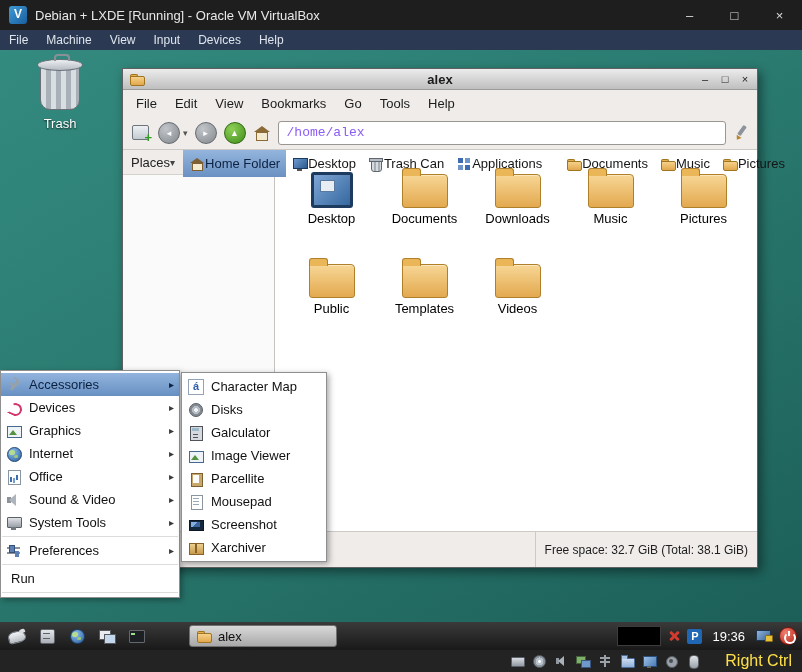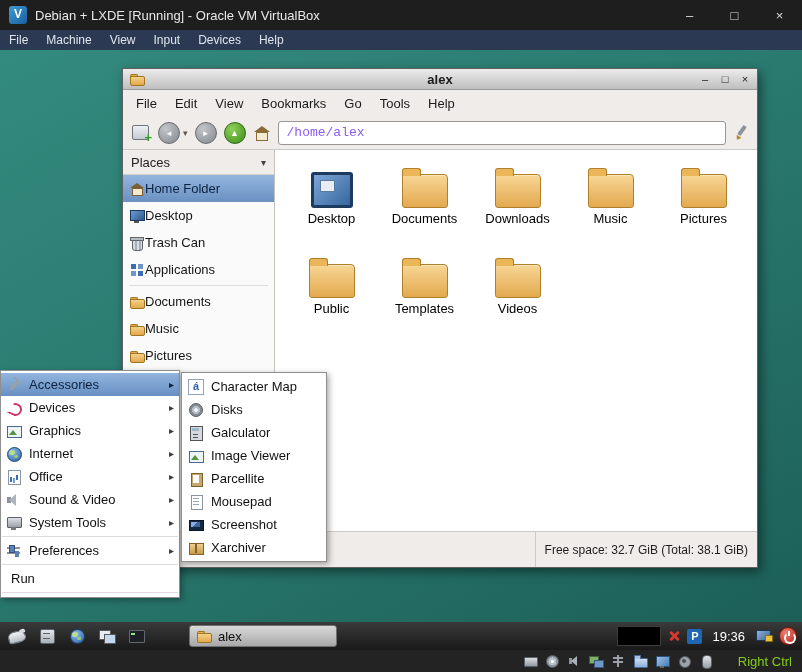--- a/index.html
+++ b/index.html
@@ -42,21 +42,21 @@
   .tb-newtab::before{content:"";position:absolute;left:1px;top:2px;width:15px;height:13px;background:linear-gradient(#eef1f4,#c3cad1);border:1px solid #6e747a;border-radius:2px}
   .tb-newtab::after{content:"+";position:absolute;right:-1px;bottom:-3px;color:#2f9e1e;font-weight:bold;font-size:13px}
   .tb-home{width:18px;height:18px;position:relative;flex:none}
   .tb-home::before{content:"";position:absolute;left:1px;top:2px;border-left:8px solid transparent;border-right:8px solid transparent;border-bottom:6px solid #8a6a35}
   .tb-home::after{content:"";position:absolute;left:3px;top:8px;width:10px;height:7px;background:#f3ead0;border:1px solid #8a6a35}
   .path-input{flex:1;height:24px;background:#fff;border:1px solid #9a9691;border-radius:3px;font-size:13px;color:#8b5cf6;padding:0 8px;font-family:Liberation Mono, monospace}
   .tb-pencil{width:16px;height:16px;position:relative;flex:none}
   .tb-pencil::before{content:"";position:absolute;left:7px;top:0;width:4px;height:11px;background:#8d939a;transform:rotate(35deg);border-radius:1px}
   .tb-pencil::after{content:"";position:absolute;left:2px;top:11px;border-left:3px solid transparent;border-right:3px solid transparent;border-top:4px solid #b9842f;transform:rotate(35deg)}
   .fm-body{position:absolute;top:81px;left:0;right:0;bottom:20px;display:flex;background:#fff}
-  .fm-sidebar{width:152px;border-right:1px solid #c6c2be;background:#fafafa;display:flex;flex-direction:column}
+  .fm-sidebar{width:152px;border-right:1px solid #c6c2be;background:#fafafa;display:flex;flex-direction:row}
   .places-hdr{height:25px;display:flex;align-items:center;padding:0 8px;background:#efecea;border-bottom:1px solid #d5d1cd;font-size:13px;color:#222;flex:none}
   .places-chev{margin-left:auto;font-size:10px;color:#444}
   .sb-item{height:27px;display:flex;align-items:center;padding:0 6px;font-size:13px;color:#151515;flex:none}
   .sb-item.sel{background:linear-gradient(#93b5dd,#6a91c2);color:#0d2140}
   .sb-sep{height:1px;background:#e0ddda;margin:2px 6px;flex:none}
   .fm-files{flex:1;padding:14px 4px 0 10px;display:flex;flex-wrap:wrap;align-content:flex-start}
   .file-item{width:93px;height:90px;text-align:center}
   .file-label{font-size:13px;color:#000;display:block;margin-top:3px}
   .folder48{width:46px;height:34px;margin:10px auto 0;position:relative;background:linear-gradient(180deg,#f7d695,#e3a94f);border:1px solid #b07f2a;border-radius:2px 4px 3px 3px;box-shadow:inset 0 1px 0 #fbe7bb}
   .folder48::before{content:"";position:absolute;top:-7px;left:-1px;width:17px;height:7px;background:#eab658;border:1px solid #b07f2a;border-bottom:none;border-radius:3px 3px 0 0}
@@ -180,21 +180,21 @@
   .vbi-net::after{content:"";position:absolute;left:6px;top:7px;width:8px;height:6px;background:#6f99c8;border:1px solid #3a567e}
   .vbi-usb::before{content:"";position:absolute;left:7px;top:2px;width:2px;height:12px;background:#9aa1a9}
   .vbi-usb::after{content:"";position:absolute;left:3px;top:4px;width:10px;height:2px;background:#9aa1a9;box-shadow:0 4px 0 #9aa1a9}
   .vbi-folder::before{content:"";position:absolute;left:2px;top:5px;width:12px;height:8px;background:linear-gradient(#cddcf0,#8fb0d8);border:1px solid #4a6b96;border-radius:1px}
   .vbi-folder::after{content:"";position:absolute;left:2px;top:2px;width:5px;height:3px;background:#a8c4e4;border:1px solid #4a6b96;border-bottom:none}
   .vbi-display::before{content:"";position:absolute;left:2px;top:3px;width:12px;height:9px;background:linear-gradient(135deg,#9cc0e8,#4a7cb5);border:1px solid #2d4f7c}
   .vbi-display::after{content:"";position:absolute;left:6px;bottom:1px;width:4px;height:2px;background:#666}
   .vbi-rec::before{content:"";position:absolute;left:3px;top:3px;width:10px;height:10px;border-radius:50%;background:#9aa1a9;border:1px solid #565c63}
   .vbi-rec::after{content:"";position:absolute;left:6px;top:6px;width:4px;height:4px;border-radius:50%;background:#4a4f55}
   .vbi-mouse::before{content:"";position:absolute;left:4px;top:2px;width:8px;height:12px;border-radius:4px;background:linear-gradient(#e2e5e9,#9aa1a9);border:1px solid #596067}
-  .hostkey{color:#84cc16;font-size:13px;margin-left:18px;white-space:nowrap}
+  .hostkey{color:#fde047;font-size:16px;margin-left:18px;white-space:nowrap}
 </style>
 </head>
 <body>
 
 <div id="stage">
 
   <div class="vb-titlebar">
     <span class="vb-appico"></span>
     <span class="vb-title">Debian + LXDE [Running] - Oracle VM VirtualBox</span>
     <span class="vb-ctls">
@@ -208,20 +208,24 @@
     <span class="vb-menu-item">File</span>
     <span class="vb-menu-item">Machine</span>
     <span class="vb-menu-item">View</span>
     <span class="vb-menu-item">Input</span>
     <span class="vb-menu-item">Devices</span>
     <span class="vb-menu-item">Help</span>
   </div>
 
   <div id="desktop"></div>
 
+  <div class="trash-wrap">
+    <div class="trashcan"></div>
+    <div class="trash-label">Trash</div>
+  </div>
 
   <div class="fm">
     <div class="fm-titlebar">
       <span class="fm-title">alex</span>
       <span class="ic ic-fold"></span>
       <span class="fm-ctls">
         <span class="fm-ctl">–</span>
         <span class="fm-ctl">□</span>
         <span class="fm-ctl">×</span>
       </span>

